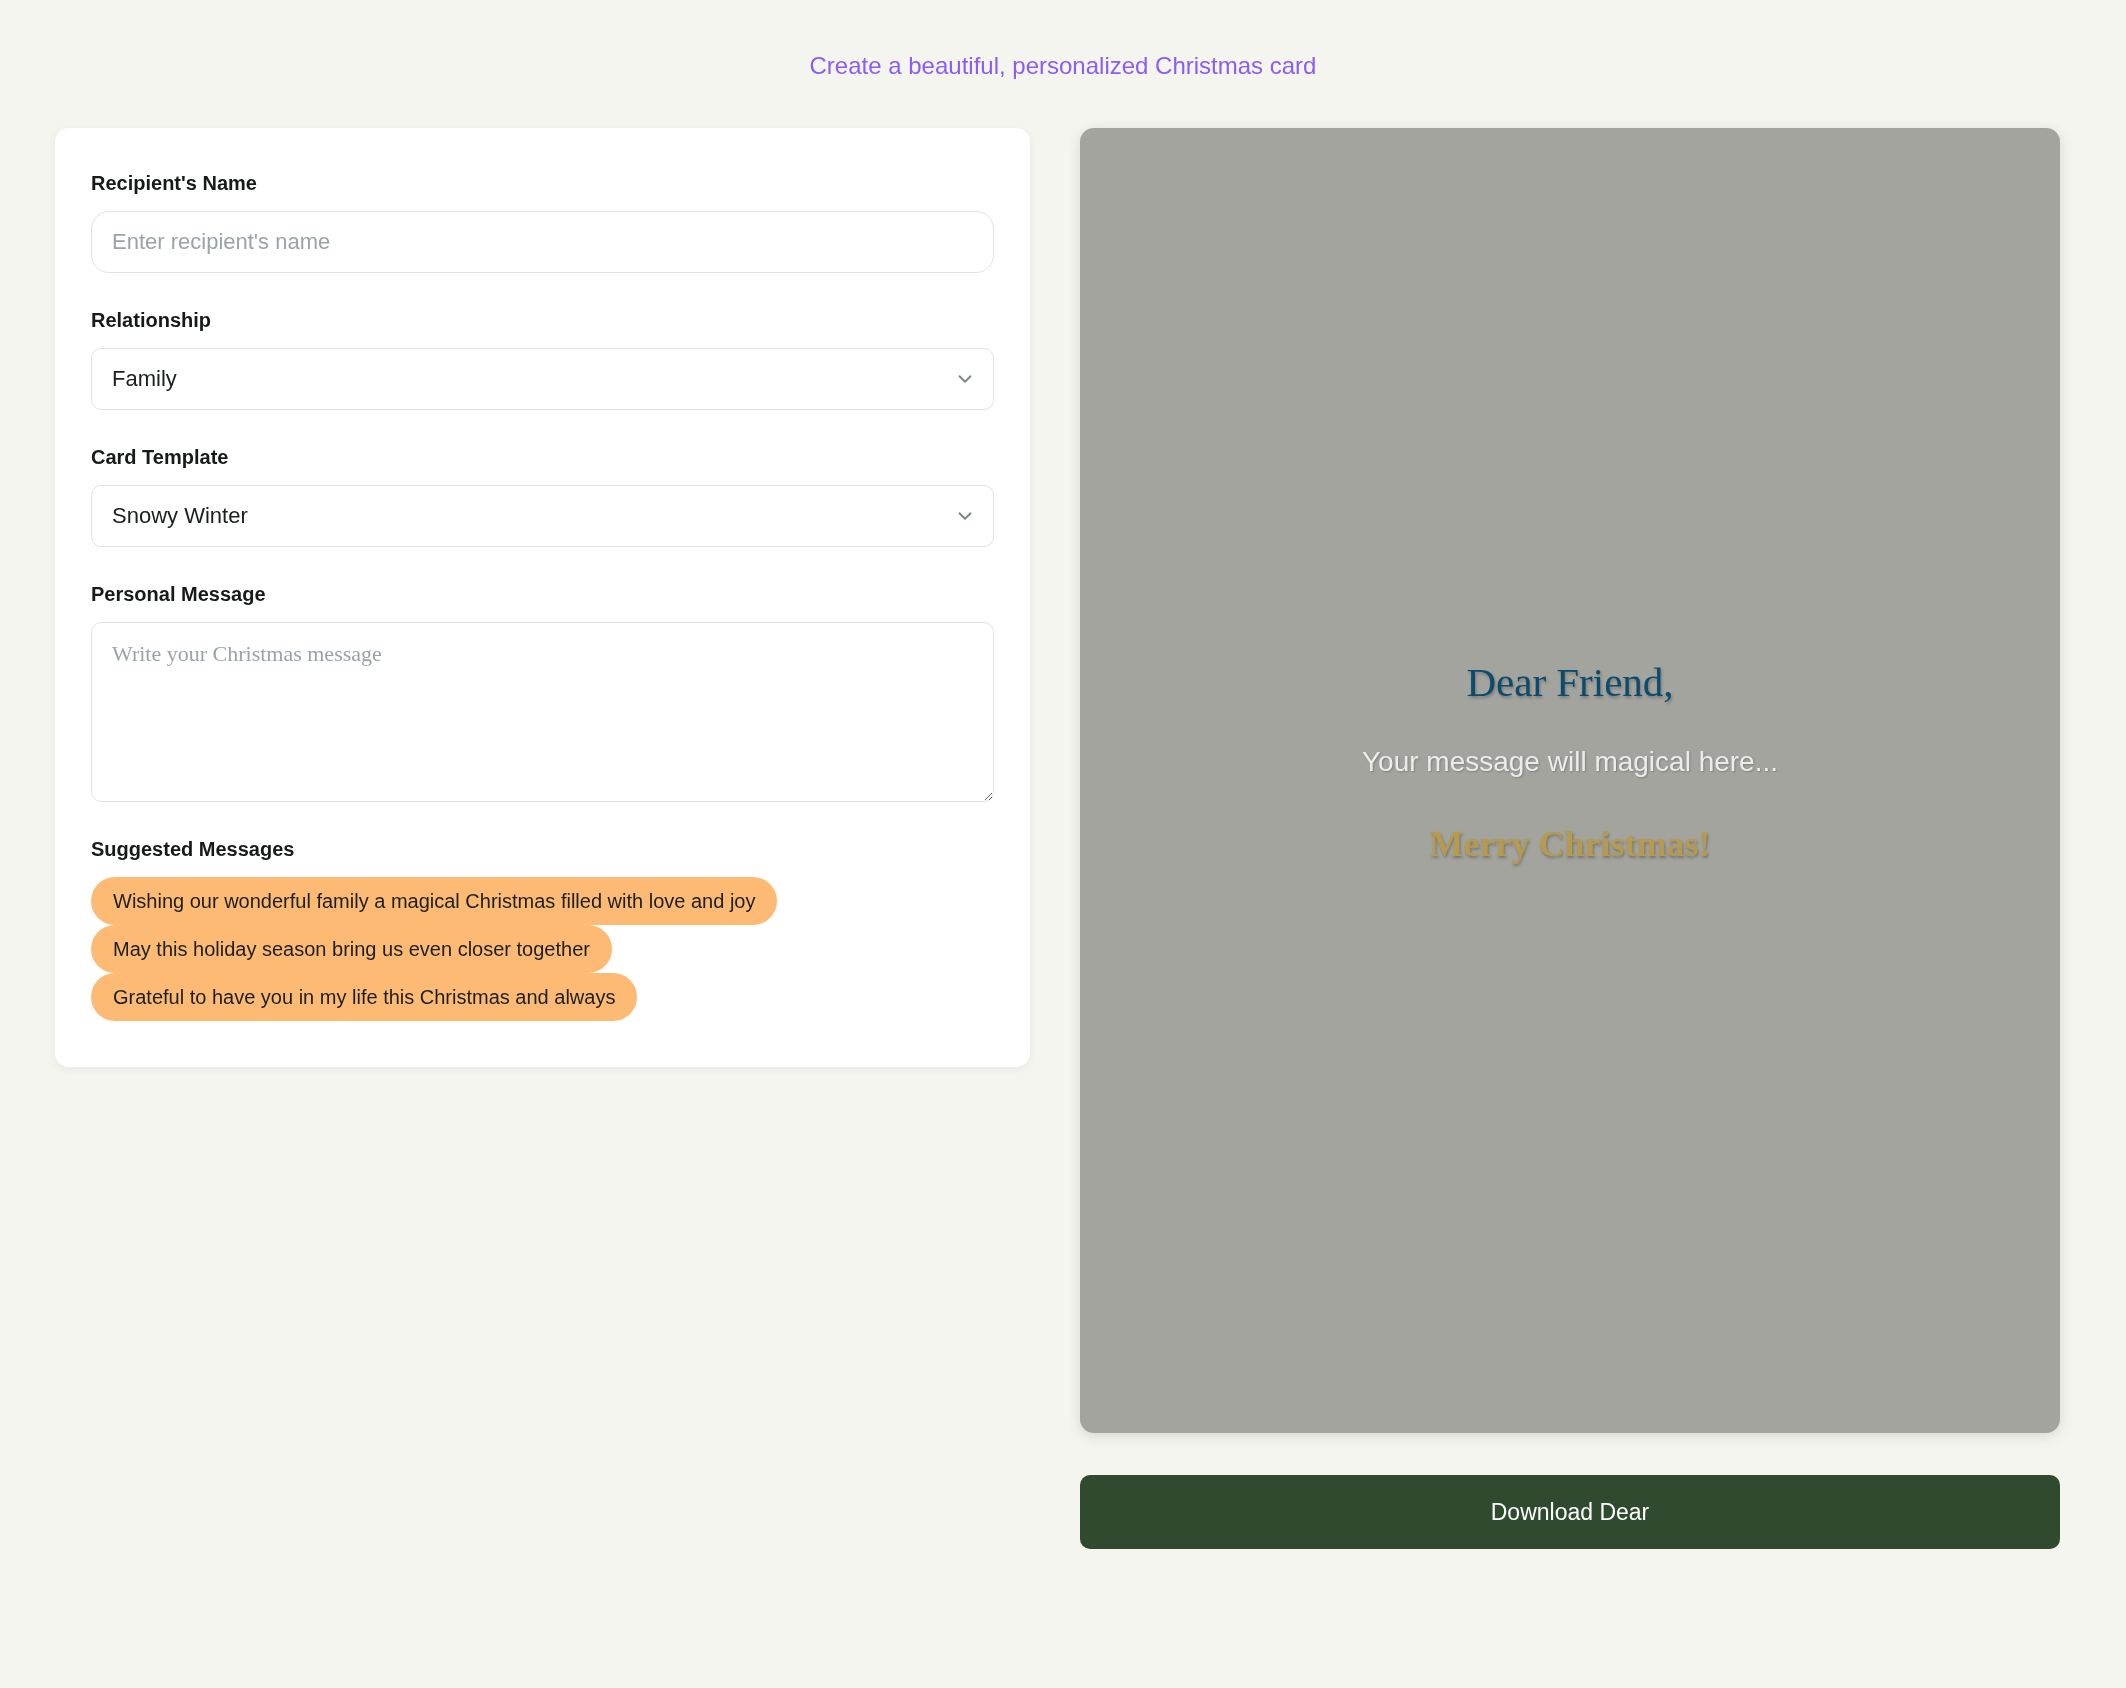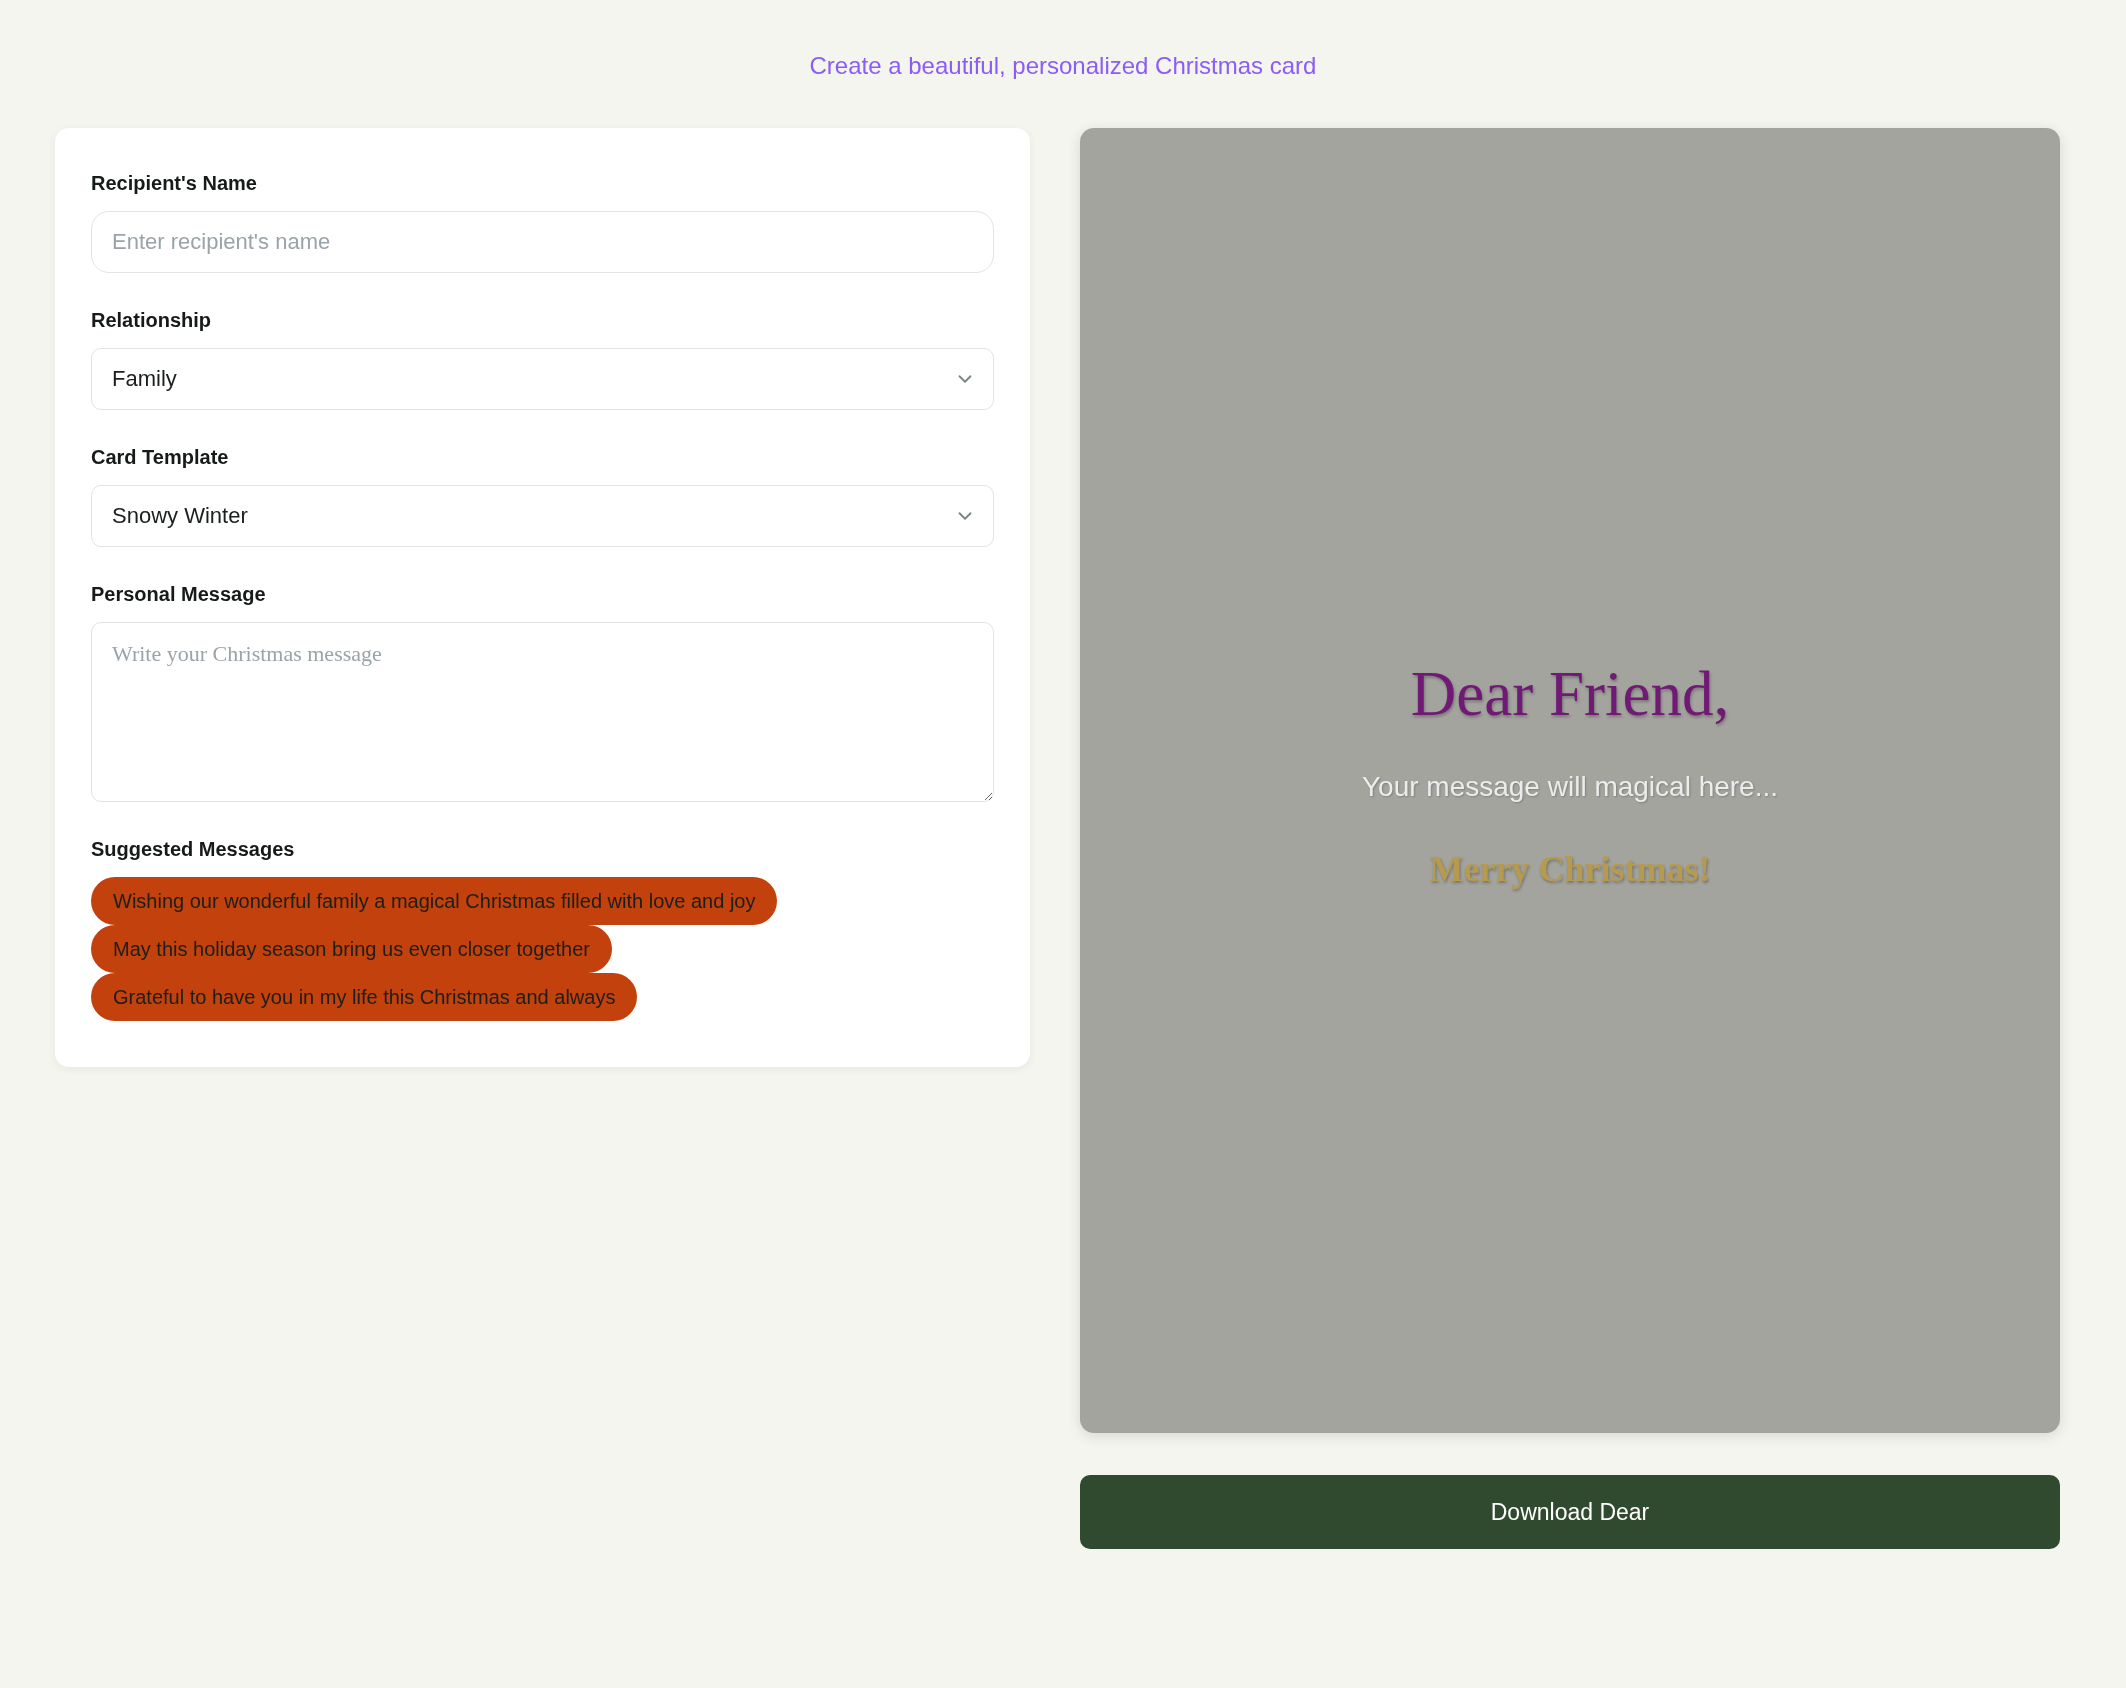--- a/index.html
+++ b/index.html
@@ -109,21 +109,21 @@
     font-family: Liberation Serif, serif;
     resize: vertical;
     outline: none;
     background: #fff;
     display: block;
   }
   .textarea::placeholder { color: #9aa3a8; }
   .suggestions { margin-top: 6px; }
   .chip {
     display: inline-block;
-    background: #c2410c;
+    background: #fdba74;
     border: none;
     border-radius: 999px;
     padding: 12px 22px;
     font-size: 20px;
     color: #1b1f1d;
     font-family: "Liberation Sans", sans-serif;
     margin-bottom: 18px;
     cursor: pointer;
     text-align: left;
     line-height: 1.2;
@@ -143,22 +143,22 @@
     border-radius: 14px;
     box-shadow: 0 3px 14px rgba(0,0,0,0.12);
     position: relative;
     display: flex;
     flex-direction: column;
     align-items: center;
     padding-top: 530px;
   }
   .card-greeting {
     font-family: "Liberation Serif", serif;
-    font-size: 63px;
-    color: #701a75;
+    font-size: 41px;
+    color: #0c4a6e;
     text-shadow: 1px 2px 3px rgba(0,0,0,0.28);
     margin: 0;
     font-weight: 400;
   }
   .card-message {
     font-size: 28px;
     color: #ececec;
     margin-top: 40px;
     text-shadow: 1px 1px 2px rgba(0,0,0,0.22);
   }

